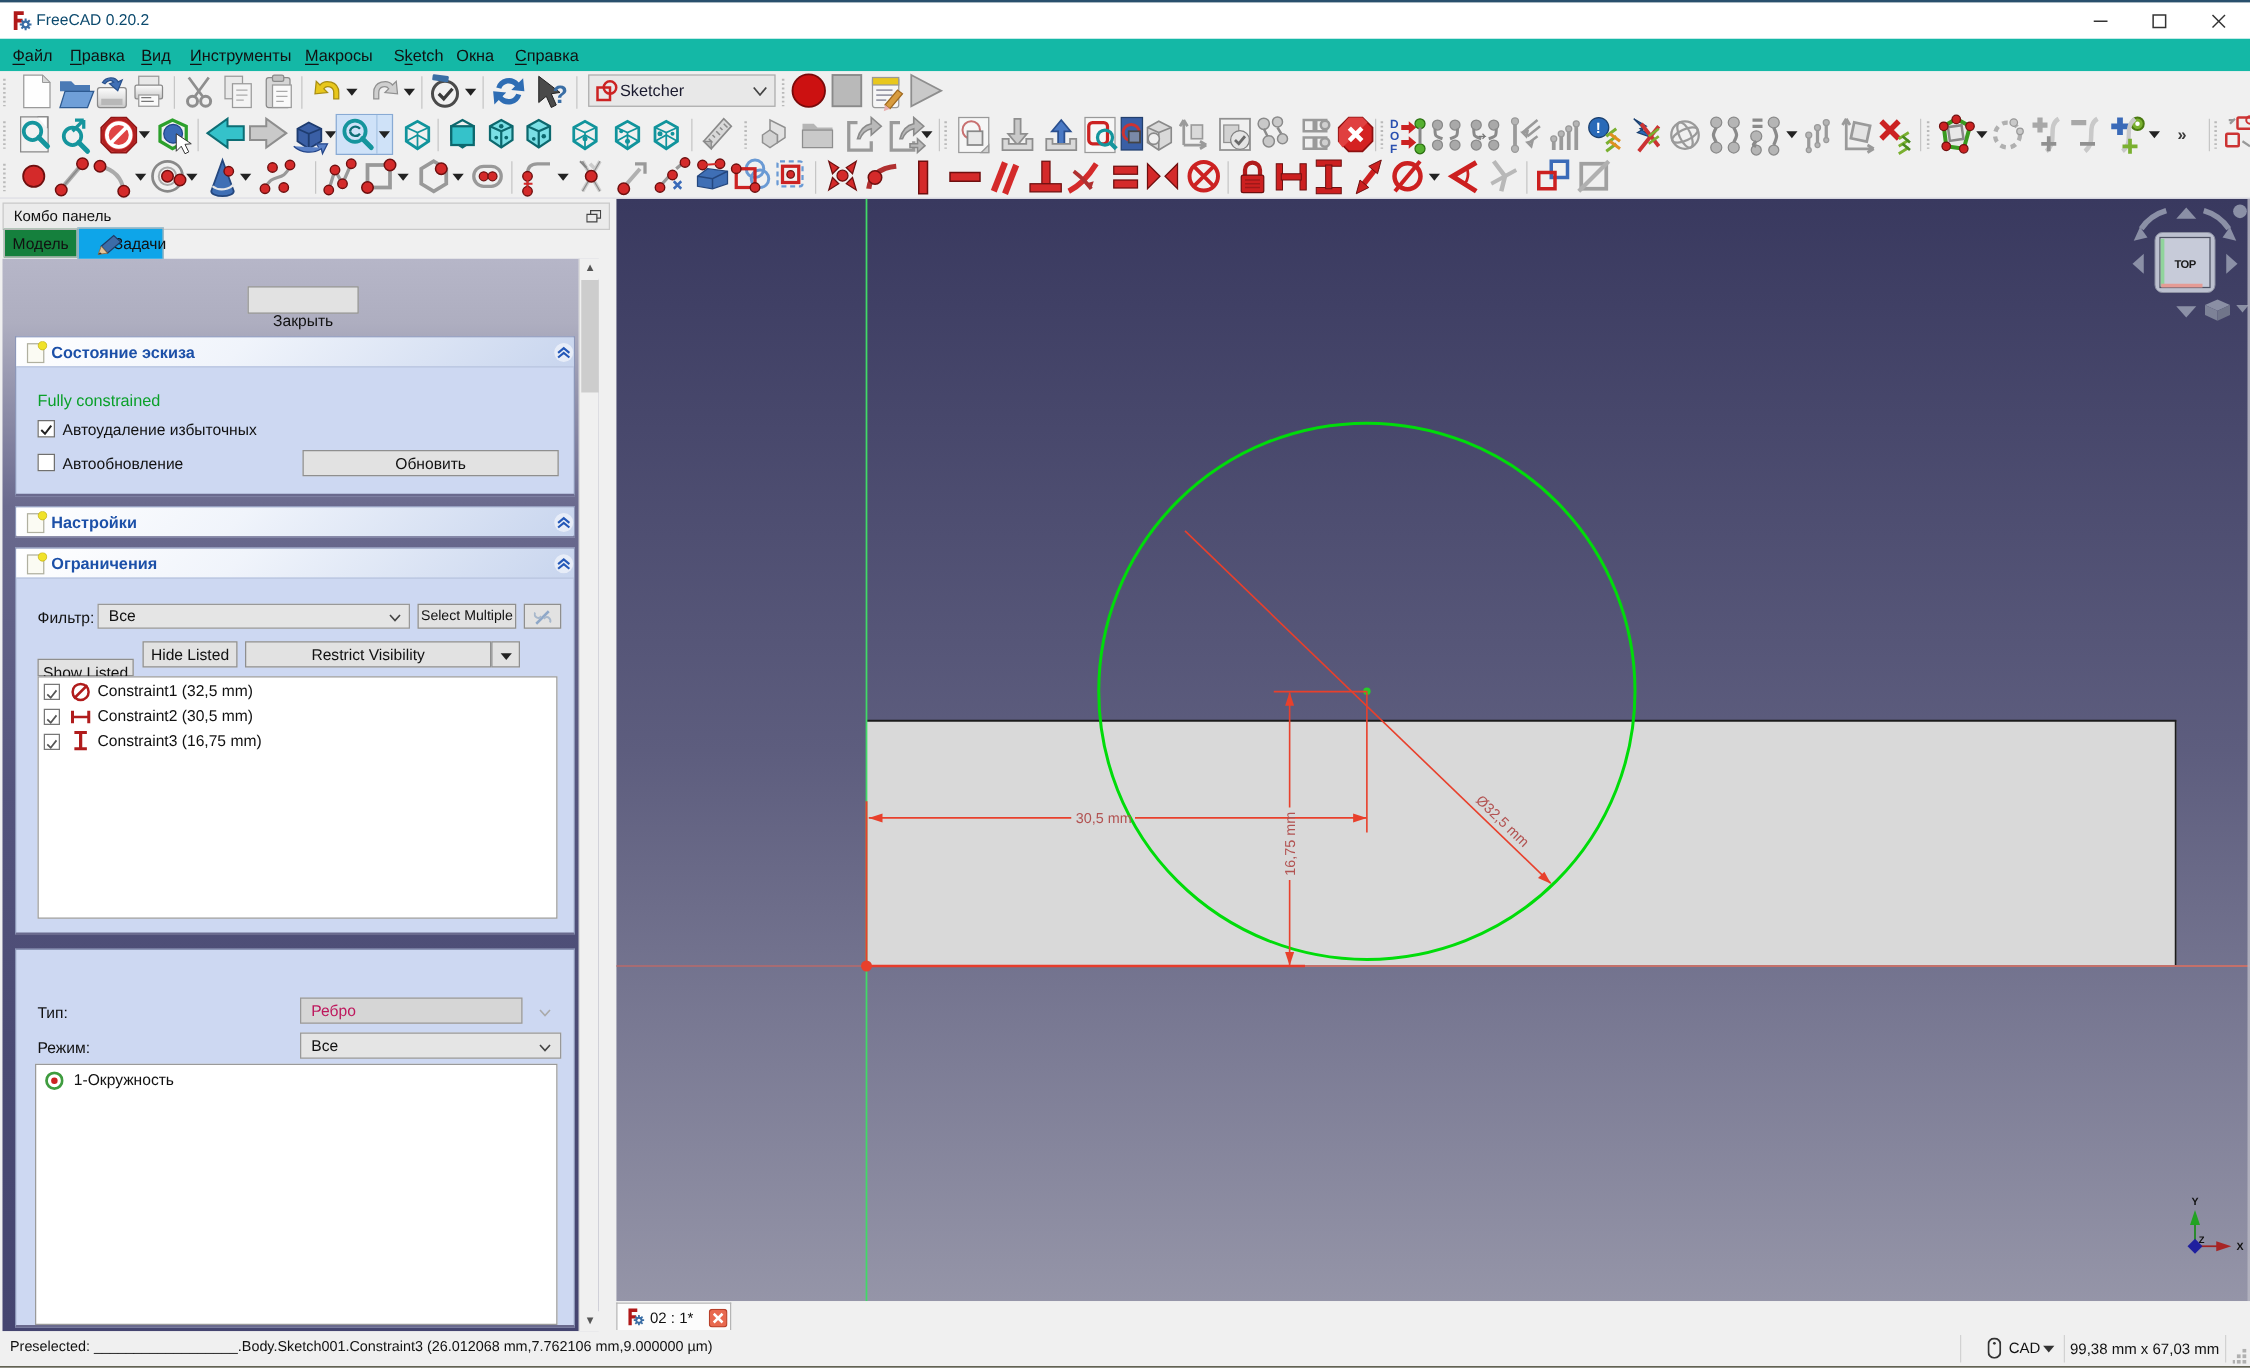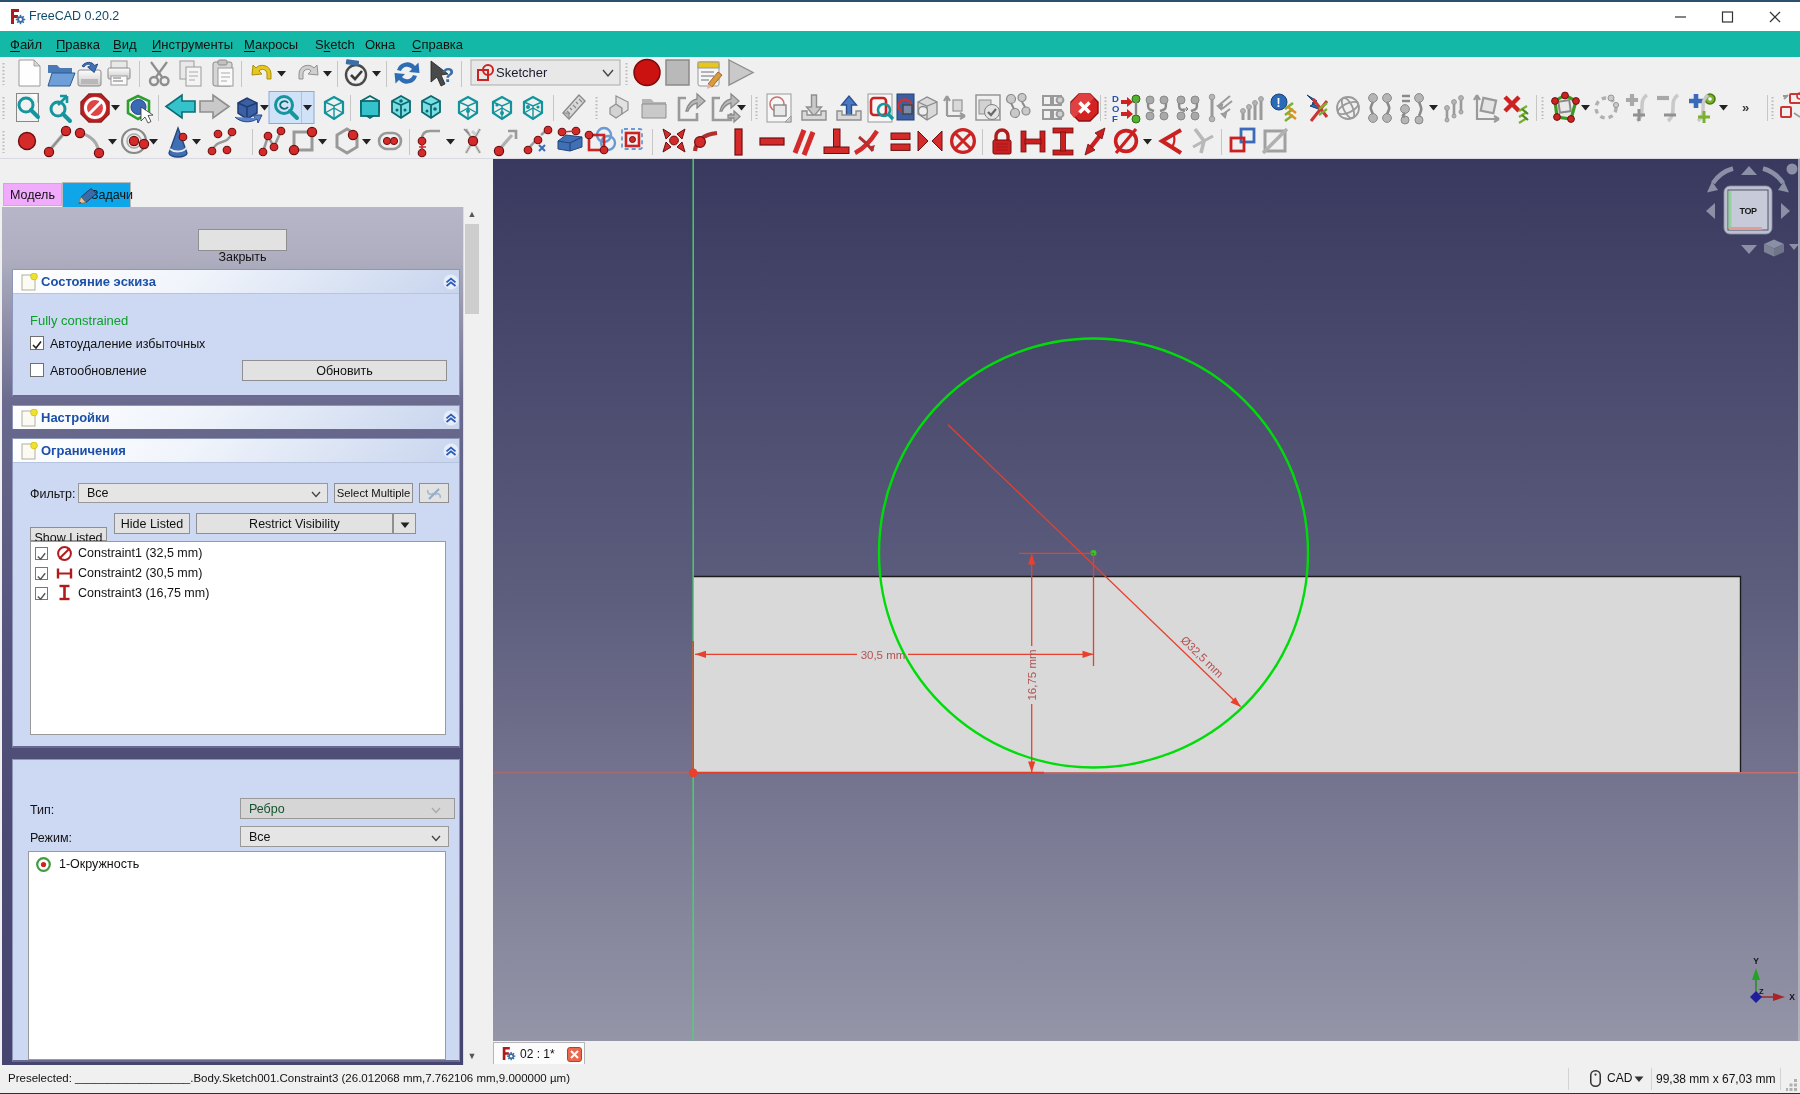--- a/index.html
+++ b/index.html
@@ -12,21 +12,21 @@
 
 #menubar { position:absolute; left:0; top:29px; width:1800px; height:26px; background:#14b8a6; font-size:13px; color:#111; }
 #menubar span { position:absolute; top:6px; }
 #menubar u { text-decoration:underline; text-underline-offset:2px; }
 
 #toolbars { position:absolute; left:0; top:55px; width:1800px; height:102px; background:#f0f0f0; border-bottom:1px solid #d9d9e2; }
 
 #dock { position:absolute; left:0; top:157px; width:490px; height:906px; background:#f0f0f0; }
 #dock-title { position:absolute; left:2px; top:3px; width:486px; height:22px; background:#ebebeb; border:1px solid #c9c9c9; }
 #dock-title .t { position:absolute; left:8px; top:3px; font-size:12px; color:#111; }
-.tab { position:absolute; top:24px; height:23px; background:#f0abfc; border:1px solid #b9b9b9; font-size:12.5px; color:#111; text-align:center; }
+.tab { position:absolute; top:24px; height:23px; background:#15803d; border:1px solid #b9b9b9; font-size:12.5px; color:#111; text-align:center; }
 #tab1 { left:3px; width:59px; padding-top:4px; }
 #tab2 { left:62px; top:23px; height:25px; width:69px; background:#0ea5e9; border-bottom:none; z-index:3; padding-top:5px; }
 #panelbody { position:absolute; left:2px; top:48px; width:477px; height:858px; background:linear-gradient(180deg,#b6b6c8 0%, #aeaec0 6%, #6a6a8e 23%, #54547d 50%, #4a4a73 75%, #454570 100%); }
 #panelscroll { position:absolute; left:463px; top:48px; width:16px; height:858px; background:#f0f0f0; border-left:1px solid #dcdcdc; }
 .sbtn { position:absolute; left:0px; width:16px; height:16px; background:#f0f0f0; color:#555; font-size:9px; text-align:center; line-height:15px; }
 .secbox { position:absolute; left:10px; width:448px; background:#cdd8f2; border:1px solid #8d97b8; border-bottom:2px solid #6a6a8e; }
 .sechead { position:absolute; left:0; top:0; width:100%; height:24px; background:linear-gradient(135deg,#ffffff 0%, #f0f4fb 40%, #c8d5ee 100%); border-bottom:1px solid #b8c4de; }
 .sechead .txt { position:absolute; left:28px; top:4px; font-weight:bold; font-size:13px; color:#1c50a8; }
 .btn { position:absolute; background:#e2e2e2; border:1px solid #8f8f8f; font-size:12.5px; color:#111; text-align:center; }
 .combo { position:absolute; background:#e5e5e5; border:1px solid #999999; font-size:12.5px; color:#111; }
@@ -756,20 +756,27 @@
       </g>
 
     <g transform="translate(1261,2)">
         <rect x="4" y="4" width="20" height="20" fill="none" stroke="#a0a0a0" stroke-width="3"></rect>
         <line x1="2" y1="26" x2="26" y2="2" stroke="#b0b0b0" stroke-width="3.4"></line>
       </g>
   </svg>
 </div>
 
 <div id="dock">
+  <div id="dock-title">
+    <div class="t">Комбо панель</div>
+    <svg class="abs" style="left:466px;top:5px" width="12" height="12" viewBox="0 0 12 12" fill="none" stroke="#444" stroke-width="1">
+      <rect x="3.5" y="0.5" width="8" height="6"></rect>
+        <rect x="0.5" y="3.5" width="8" height="6" fill="#ebebeb"></rect>
+    </svg>
+  </div>
   <div class="tab" id="tab1">Модель</div>
   <div class="tab" id="tab2"><svg class="abs" style="left:11px;top:4px" width="24" height="17" viewBox="0 0 24 17">
         <path d="M7 10 L17 1.5 L22.5 6.5 L12 15.5 z" fill="#3c6ca8" stroke="#1f3c66" stroke-width="1"></path>
         <path d="M7 10 L12 15.5 L4.5 16.5 z" fill="#e3c398" stroke="#8a6a40" stroke-width="0.7"></path>
         <path d="M4.5 16.5 L6 14.8 L7.5 16.2 z" fill="#333"></path>
       </svg><span style="margin-left:28px">Задачи</span></div>
   <div id="panelbody">
     <div class="btn" style="left:196px;top:22px;width:89px;height:20px;padding-top:20px;">Закрыть</div>
 
     <div class="secbox" style="top:198px;height:25px;">
@@ -873,21 +880,21 @@
               <line x1="3.5" y1="15" x2="13.5" y2="15" stroke-width="2.4"></line>
               <line x1="8.5" y1="2" x2="8.5" y2="15" stroke-width="2.6"></line>
             </g>
           </svg>
         <div class="abs" style="left:47px;top:44px;font-size:12.5px;color:#111;">Constraint3 (16,75 mm)</div>
       </div>
     </div>
 
     <div class="secbox" style="top:552px;height:303px;">
       <div class="abs" style="left:17px;top:43px;font-size:12.5px;color:#111;">Тип:</div>
-      <div class="combo" style="left:227px;top:38px;width:215px;height:21px;background:#d6d6d6;color:#14532d;">
+      <div class="combo" style="left:227px;top:38px;width:178px;height:21px;background:#d6d6d6;color:#be185d;">
         <span style="position:absolute;left:8px;top:3px;">Ребро</span>
         <svg class="abs" style="left:190px;top:8px" width="10" height="7" viewBox="0 0 10 7">
             <path d="M1 1 L5 5.5 L9 1" fill="none" stroke="#aaa" stroke-width="1.3"></path>
           </svg>
       </div>
       <div class="abs" style="left:17px;top:71px;font-size:12.5px;color:#111;">Режим:</div>
       <div class="combo" style="left:227px;top:66px;width:209px;height:21px;">
         <span style="position:absolute;left:8px;top:3px;">Все</span>
         <svg class="abs" style="left:190px;top:8px" width="10" height="7" viewBox="0 0 10 7">
             <path d="M1 1 L5 5.5 L9 1" fill="none" stroke="#444" stroke-width="1.3"></path>

